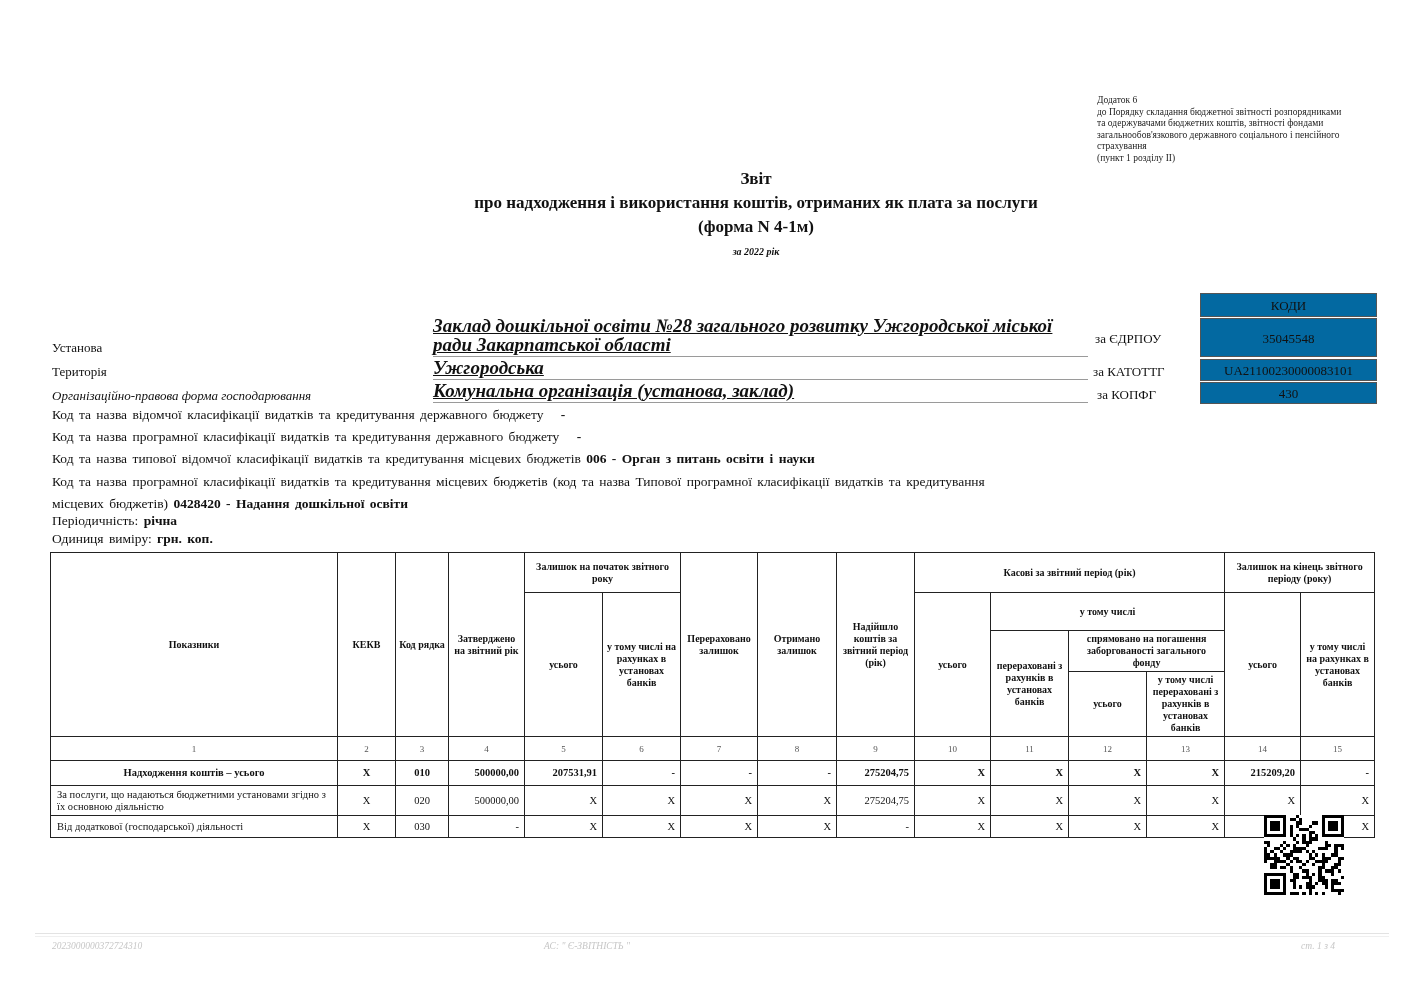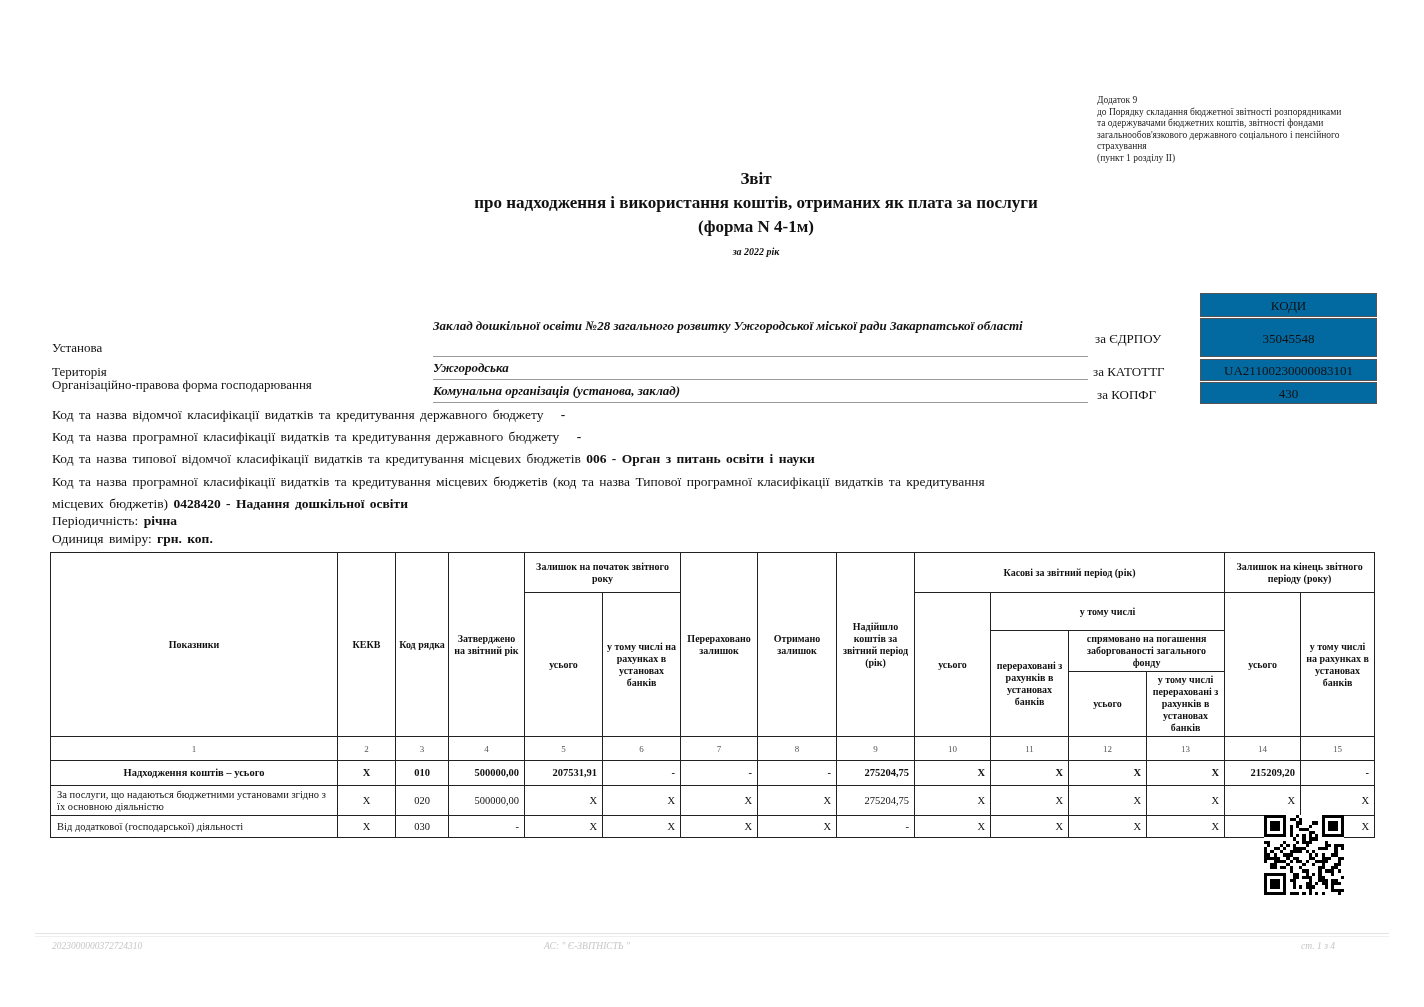--- a/index.html
+++ b/index.html
@@ -10,21 +10,21 @@
   }
   .abs{position:absolute;}
   
   .appendix{left:1097px; top:95px; width:290px; font-size:9.5px; line-height:11.5px; color:#222;}
   
   .title-block{left:0; top:167px; width:100%; text-align:center;padding-left:44px;}
   .title-l{font-size:17px; font-weight:bold; line-height:24px;}
   .title-period{font-size:10px; font-weight:bold; font-style:italic; margin-top:7px;}
   
   .lbl{font-size:13px;}
-  .val{font-size:13px; font-weight:bold; font-style:italic; line-height:19px;}
+  .val{font-size:19px; font-weight:bold; font-style:italic; line-height:19px;text-decoration:underline;}
   .uline{border-bottom:1px solid #9a9a9a;}
   .code-lbl{font-size:13px;}
   
   .cbox{border:1px solid #555; background:#0369a1; text-align:center; font-size:13px; box-sizing:border-box;}
   
   .para{font-size:13.5px; line-height:20px; word-spacing:2px;}
   .b{font-weight:bold;}
   
   table.rep{border-collapse:collapse; table-layout:fixed; width:1324px; border:1.5px solid #222;}
   table.rep th, table.rep td{border:1px solid #222; padding:1px 2px; vertical-align:middle; overflow:hidden;}
@@ -40,21 +40,21 @@
   .foot-line2{left:35px; top:936px; width:1354px; border-top:1px solid #efefef;}
   .foot-txt{top:941px; font-size:9.5px; font-style:italic; color:#c6c6c6;}
   .qr{left:1264px; top:815px; width:80px; height:80px;}
 </style>
 </head>
 <body>
 
 <div class="page">
 
   <div class="abs appendix">
-    <div>Додаток 9</div>
+    <div>Додаток 6</div>
     <div>до Порядку складання бюджетної звітності розпорядниками</div>
     <div>та одержувачами бюджетних коштів, звітності фондами</div>
     <div>загальнообов'язкового державного соціального і пенсійного</div>
     <div>страхування</div>
     <div>(пункт 1 розділу ІІ)</div>
   </div>
 
   <div class="abs title-block">
     <div class="title-l">Звіт</div>
     <div class="title-l">про надходження і використання коштів, отриманих як плата за послуги</div>
@@ -72,21 +72,21 @@
     <div class="val" style="width:645px;">Заклад дошкільної освіти №28 загального розвитку Ужгородської міської ради Закарпатської області</div>
   </div>
   <div class="abs code-lbl" style="left:1095px; top:331px; width:90px; text-align:left;">за ЄДРПОУ</div>
 
   <div class="abs lbl" style="left:52px; top:364px;text-align:right;">Територія</div>
   <div class="abs uline" style="left:433px; top:358px; width:655px; height:21px;">
     <div class="val">Ужгородська</div>
   </div>
   <div class="abs code-lbl" style="left:1093px; top:364px; width:95px; text-align:left;">за КАТОТТГ</div>
 
-  <div class="abs lbl" style="left:52px; top:377px;">Організаційно-правова  форма  господарювання</div>
+  <div class="abs lbl" style="left:52px; top:388px;font-style:italic;">Організаційно-правова  форма  господарювання</div>
   <div class="abs uline" style="left:433px; top:381px; width:655px; height:21px;">
     <div class="val">Комунальна організація (установа, заклад)</div>
   </div>
   <div class="abs code-lbl" style="left:1097px; top:387px; width:90px; text-align:left;">за КОПФГ</div>
 
   <div class="abs para" style="left:52px; top:405px; width:980px;">
     <span>Код та назва відомчої класифікації видатків та кредитування державного бюджету</span>
     <span class="b" style="margin-left:12px;">-</span>
   </div>
   <div class="abs para" style="left:52px; top:427px; width:980px;">

